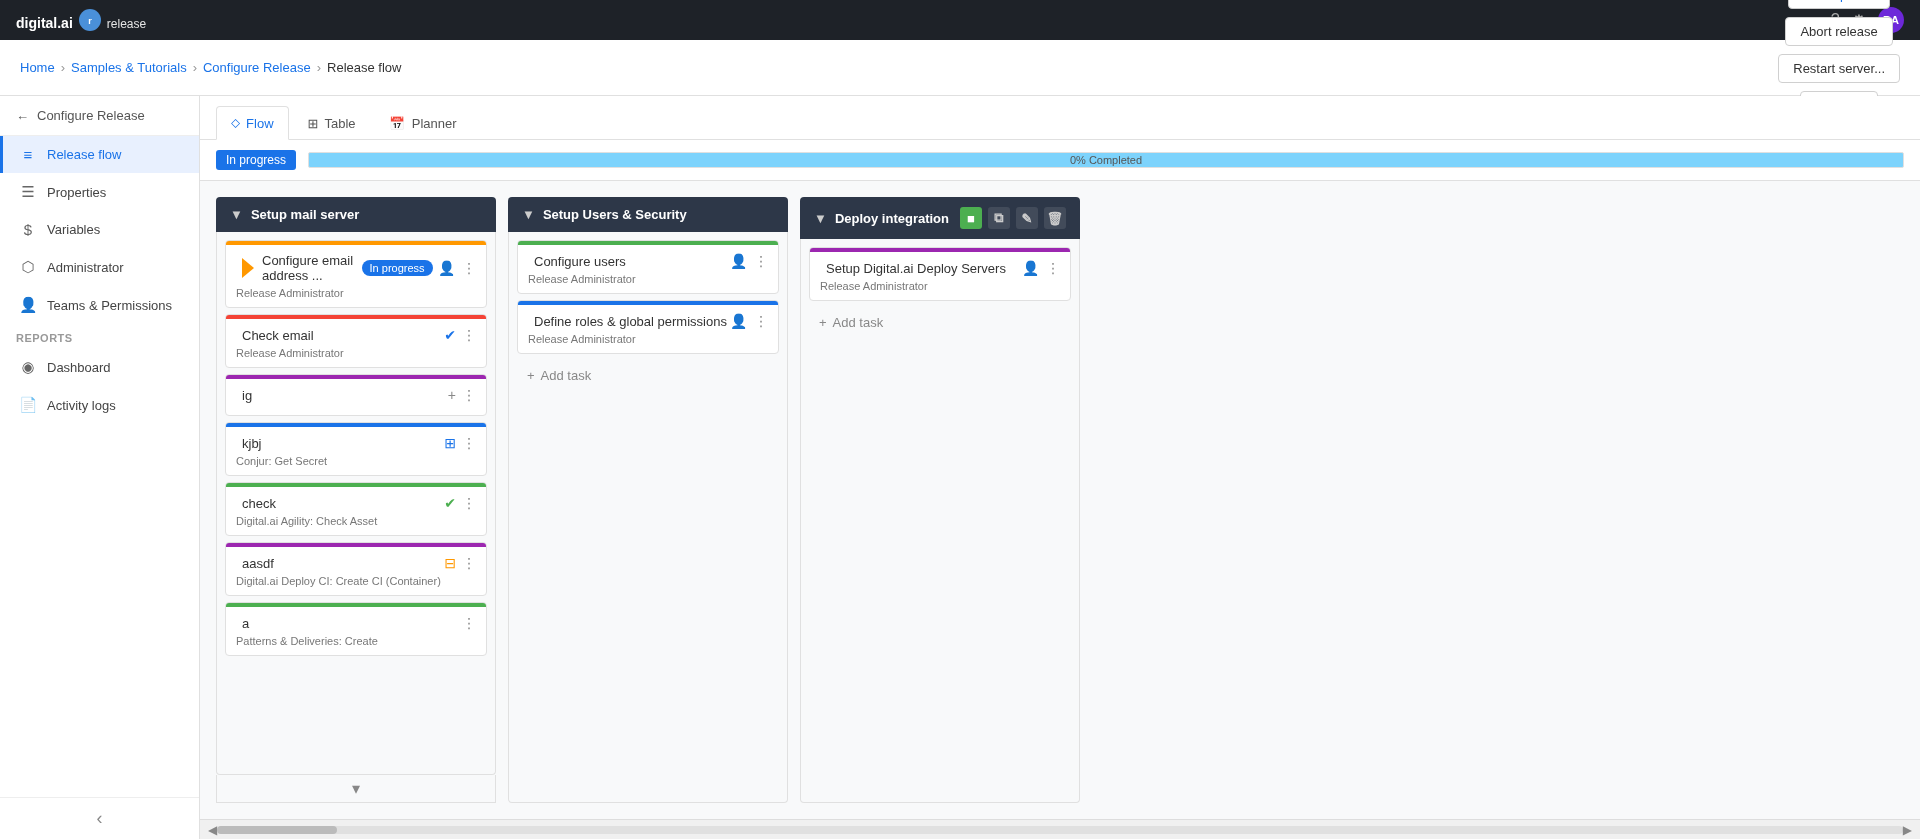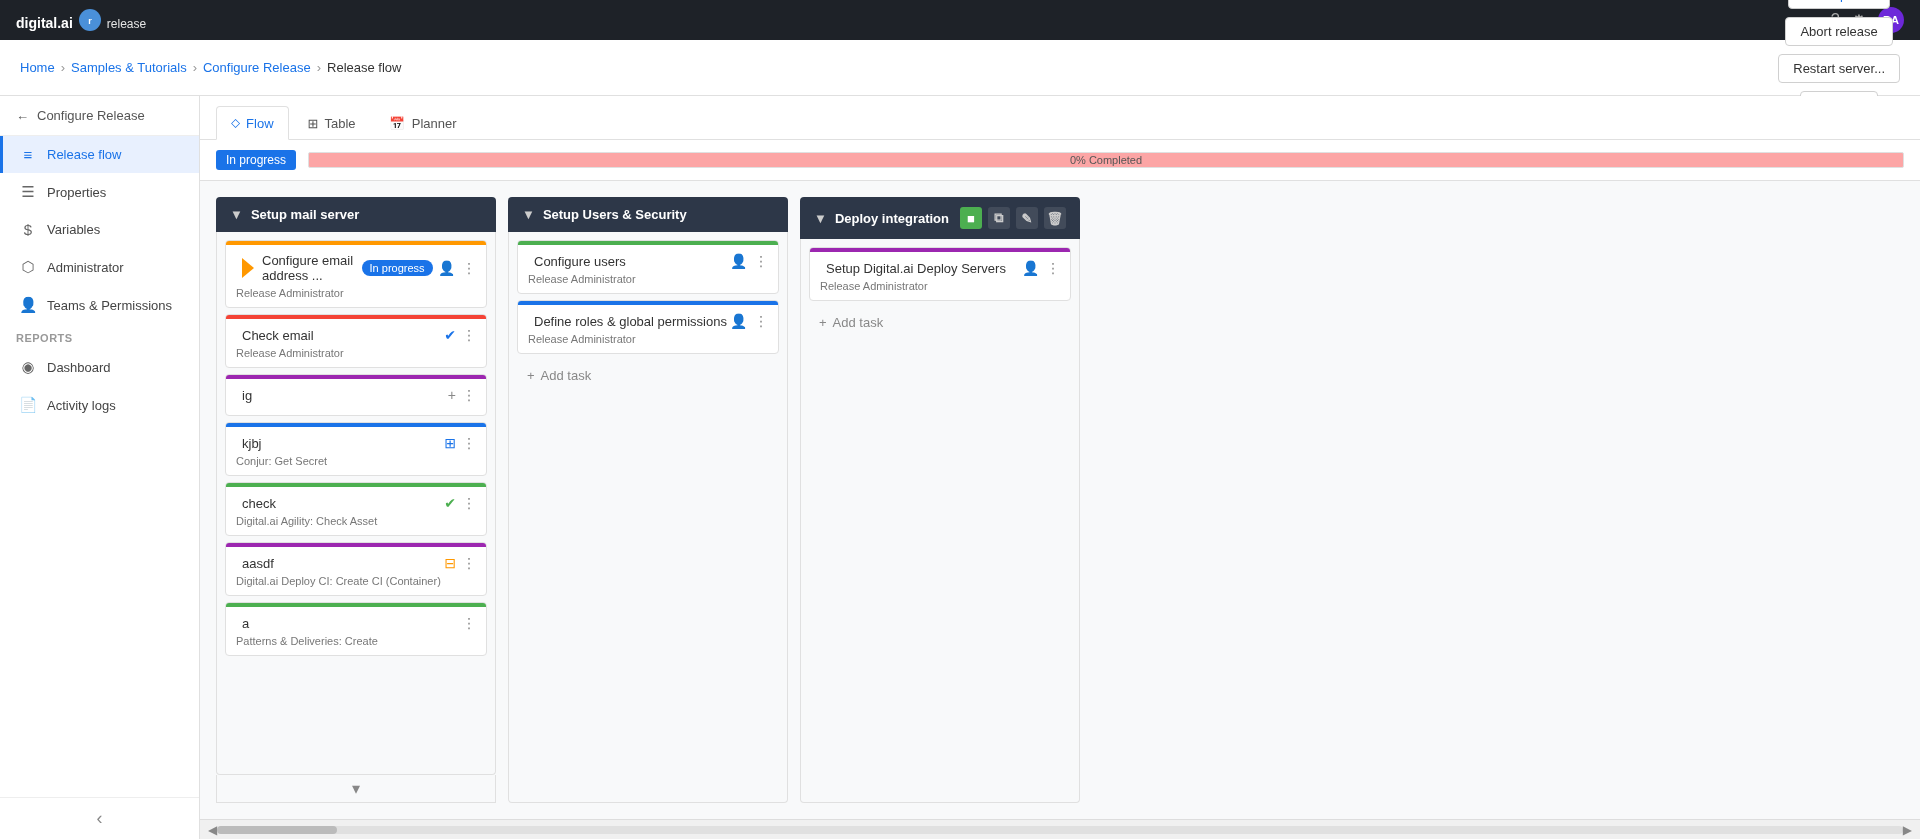--- a/index.html
+++ b/index.html
@@ -56,21 +56,21 @@
     .main-content { flex: 1; display: flex; flex-direction: column; overflow: hidden; background: #f8f9fa; }
 
     
     .tab-bar { display: flex; align-items: center; padding: 10px 16px 0; background: white; border-bottom: 1px solid #e0e0e0; gap: 4px; }
     .tab { display: flex; align-items: center; gap: 6px; padding: 8px 14px; cursor: pointer; border-radius: 4px 4px 0 0; font-size: 13px; color: #555; border: 1px solid transparent; border-bottom: none; }
     .tab.active { background: white; border-color: #e0e0e0; border-bottom: 1px solid white; color: #1a73e8; margin-bottom: -1px; font-weight: 500; }
 
     
     .progress-section { display: flex; align-items: center; padding: 10px 16px; background: white; border-bottom: 1px solid #e0e0e0; gap: 12px; }
     .in-progress-badge { background: #1a73e8; color: white; padding: 3px 10px; border-radius: 3px; font-size: 12px; font-weight: 500; }
-    .progress-bar-container { flex: 1; height: 16px; background: #fca5a5; border: 1px solid #e0e0e0; border-radius: 2px; position: relative; }
+    .progress-bar-container { flex: 1; height: 16px; background: #7dd3fc; border: 1px solid #e0e0e0; border-radius: 2px; position: relative; }
     .progress-bar-fill { height: 100%; background: #4caf50; border-radius: 2px; }
     .progress-label { position: absolute; left: 50%; top: 50%; transform: translate(-50%, -50%); font-size: 11px; color: #555; white-space: nowrap; }
 
     
     .flow-area { flex: 1; overflow-x: auto; overflow-y: hidden; padding: 16px; display: flex; gap: 12px; }
 
     
     .phase-col { width: 280px; flex-shrink: 0; display: flex; flex-direction: column; min-height: 0; }
     .phase-header {
       display: flex; align-items: center; gap: 8px; padding: 10px 14px;

